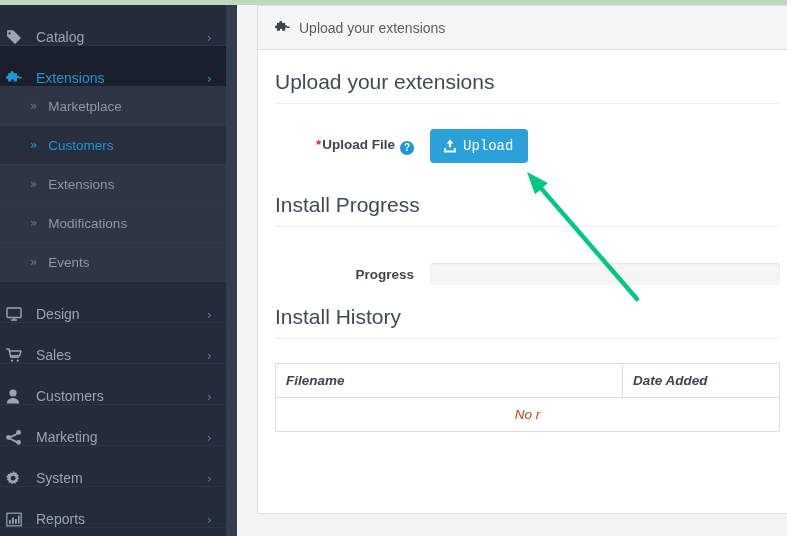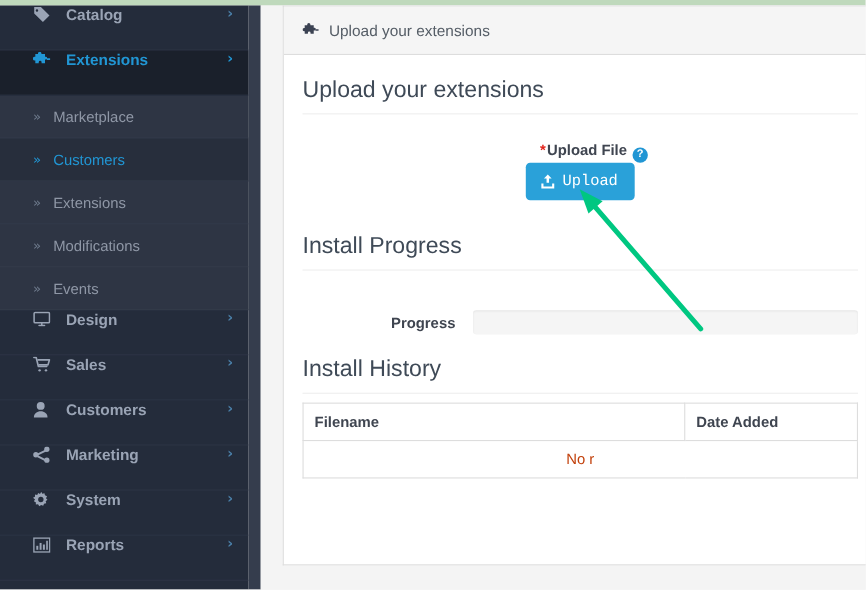--- a/index.html
+++ b/index.html
@@ -32,28 +32,27 @@
     background: #353d4d;
   }
   .gutter {
     position: absolute; left: 237px; top: 5px;
     width: 20px; height: 531px;
     background: #f4f4f4;
   }
 
   .nav-item {
     position: relative;
-    display: flex; align-items: flex-start;
+    display: flex; align-items: flex-end;
     height: 41px;
-    padding: 0 14px 0 30px;
+    padding: 0 14px 0 6px;
     border-bottom: 1px solid #2c3445;
     color: #9aa4b5;
     font-size: 14px;
     cursor: pointer;
-    font-weight: bold;
   }
   .nav-item .ico {
     width: 24px; height: 16px;
     display: flex; align-items: center; justify-content: flex-start;
     margin-right: 6px;
     color: #9aa4b5;
     flex: 0 0 auto;
   }
   .nav-item .lbl { flex: 1 1 auto; white-space: nowrap; }
   .nav-item .caret {
@@ -109,21 +108,20 @@
     font-weight: normal;
     color: #3f4a57;
     padding-bottom: 9px;
     margin-bottom: 0;
   }
   h2.section.hr { border-bottom: 1px solid #eeeeee; }
 
   .form-row {
     display: flex; align-items: center;
     margin-top: 25px;
-    flex-direction: column;
   }
   .ctrl-label {
     width: 155px;
     text-align: right;
     padding-right: 16px;
     font-size: 13.5px;
     font-weight: bold;
     color: #3f4550;
     white-space: nowrap;
   }
@@ -158,22 +156,23 @@
     box-shadow: inset 0 1px 2px rgba(0,0,0,.07);
   }
   .progress-fill { height: 100%; width: 0%; background: #2aa1d9; border-radius: 3px; }
 
   .spacer-28 { height: 30px; }
   .spacer-18 { height: 20px; }
 
   table.history {
     width: 100%;
     border-collapse: collapse;
-    margin-top: 8px;
+    margin-top: 24px;
     font-size: 13.5px;
+    font-style: italic;
   }
   table.history th {
     text-align: left;
     padding: 9px 10px;
     border: 1px solid #dddddd;
     font-weight: bold;
     color: #3f4550;
     white-space: nowrap;
   }
   table.history td {

